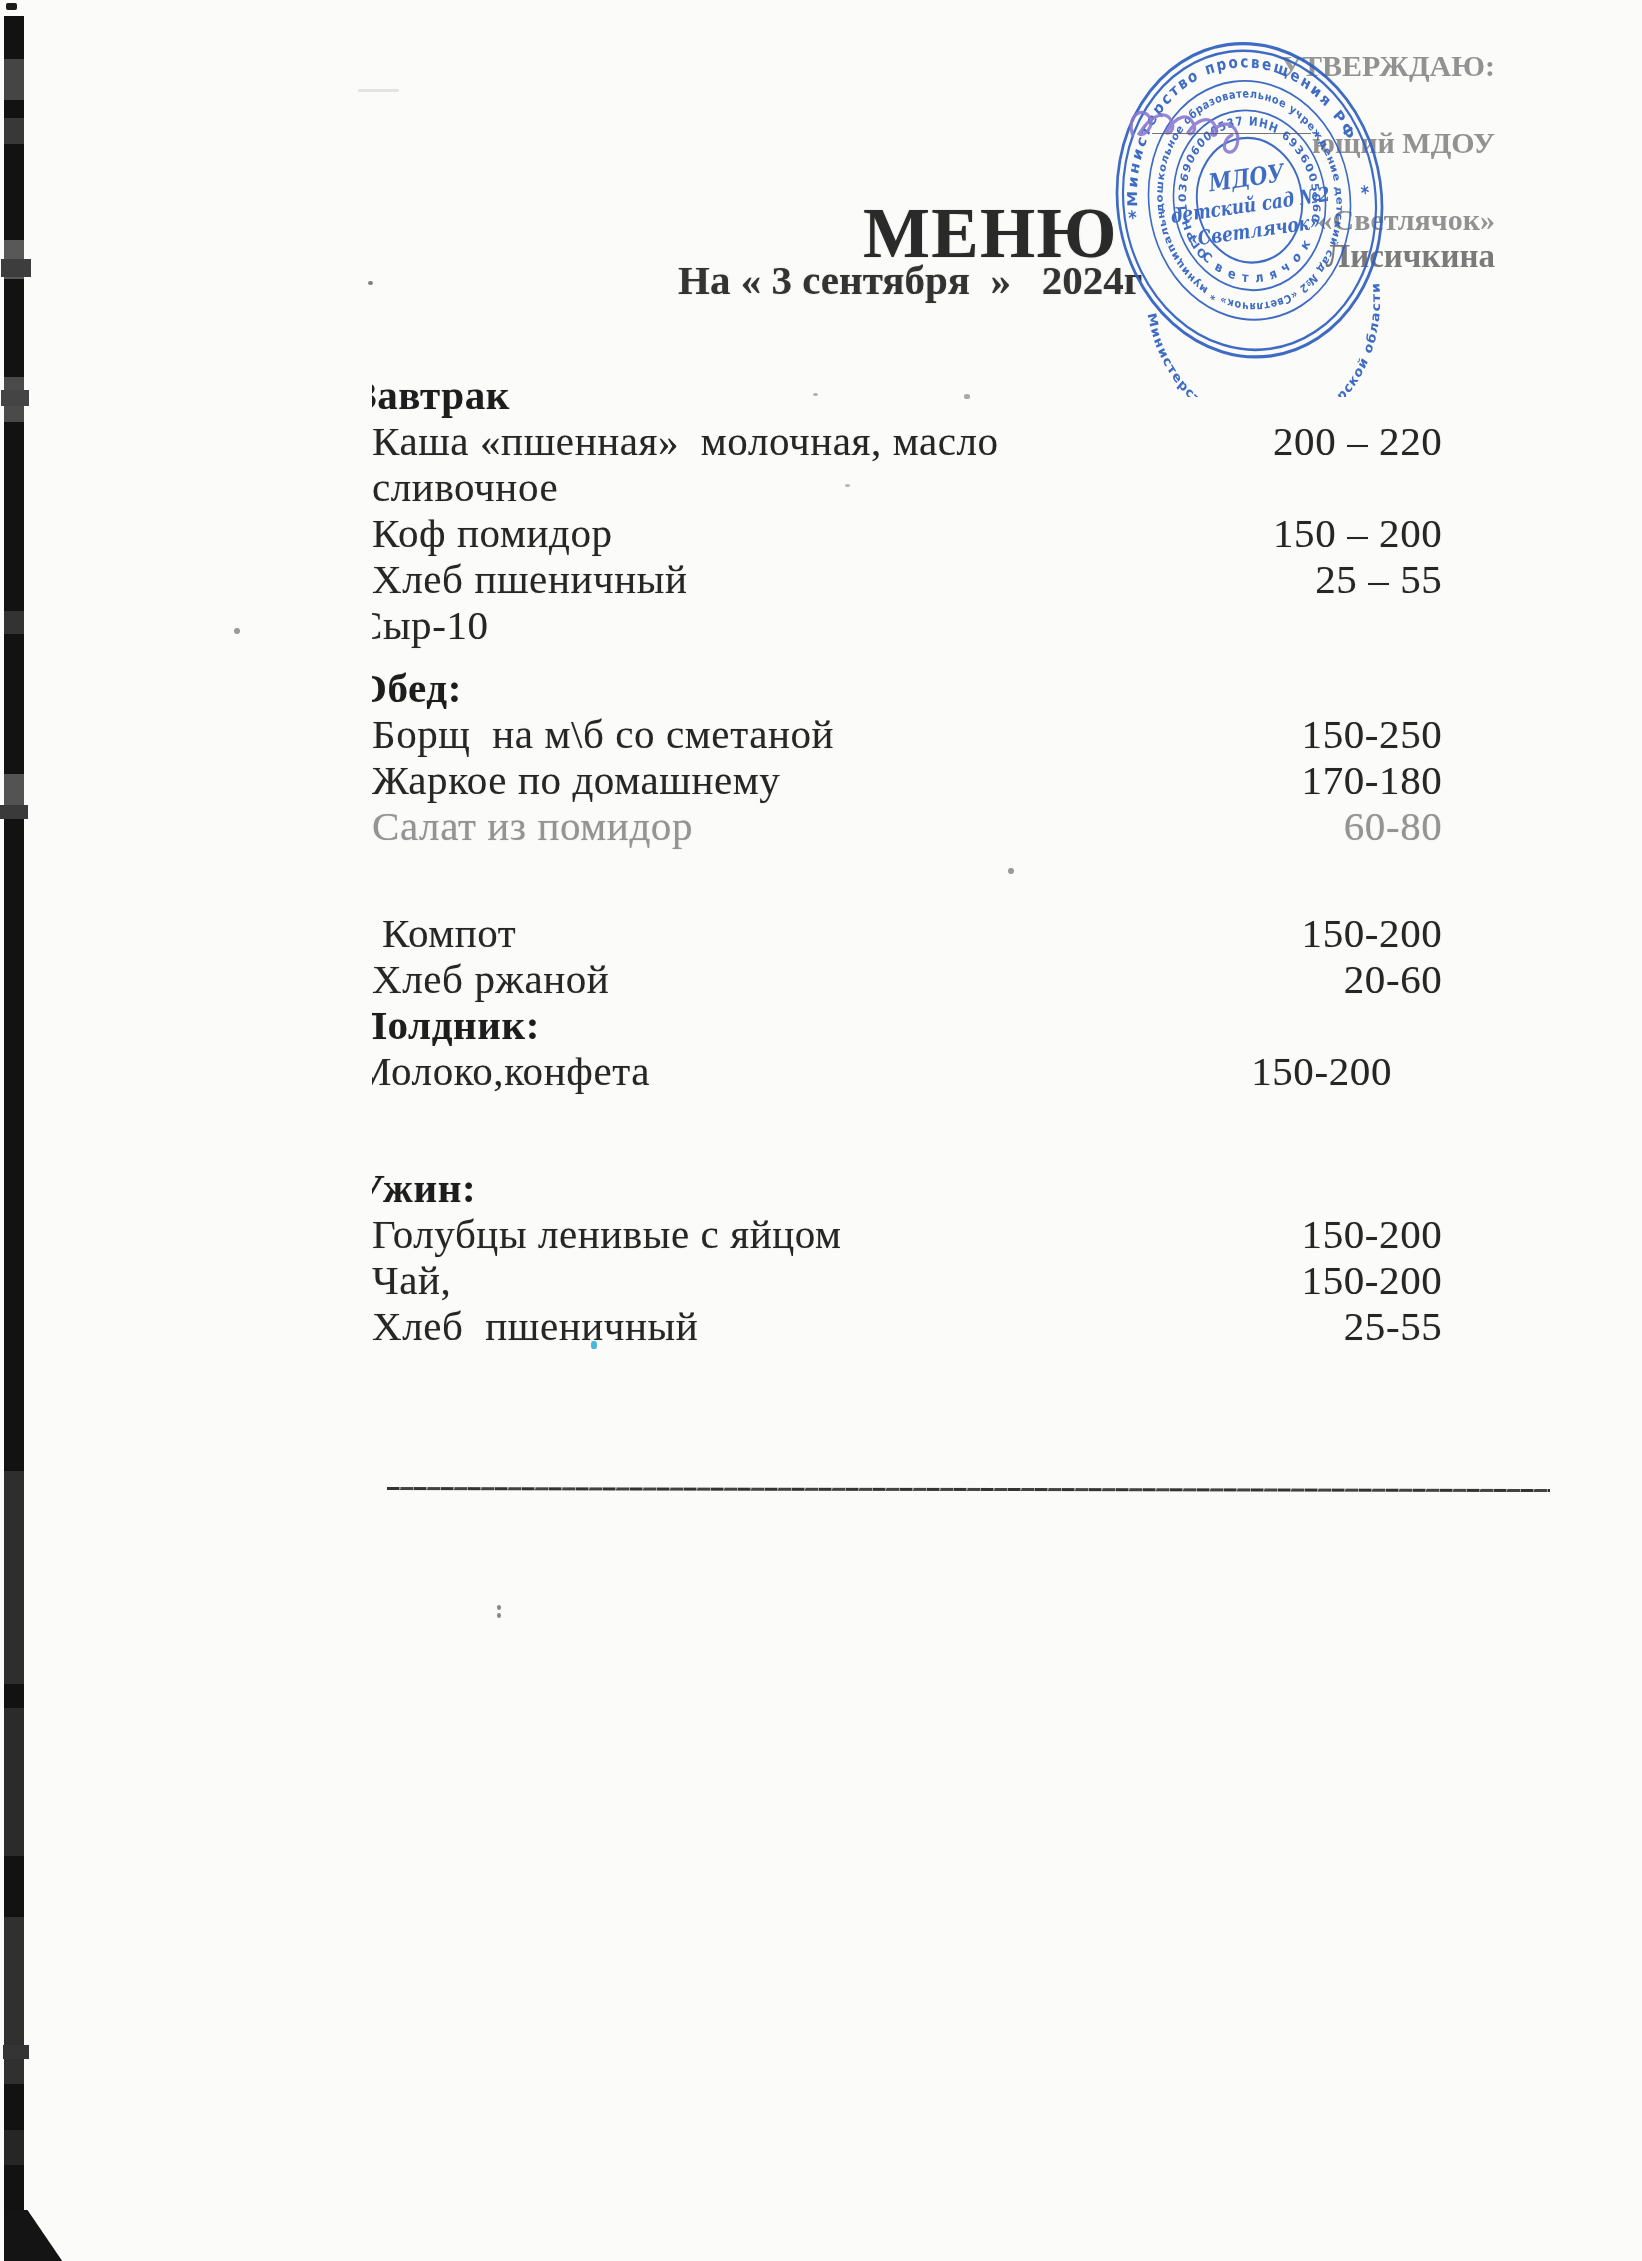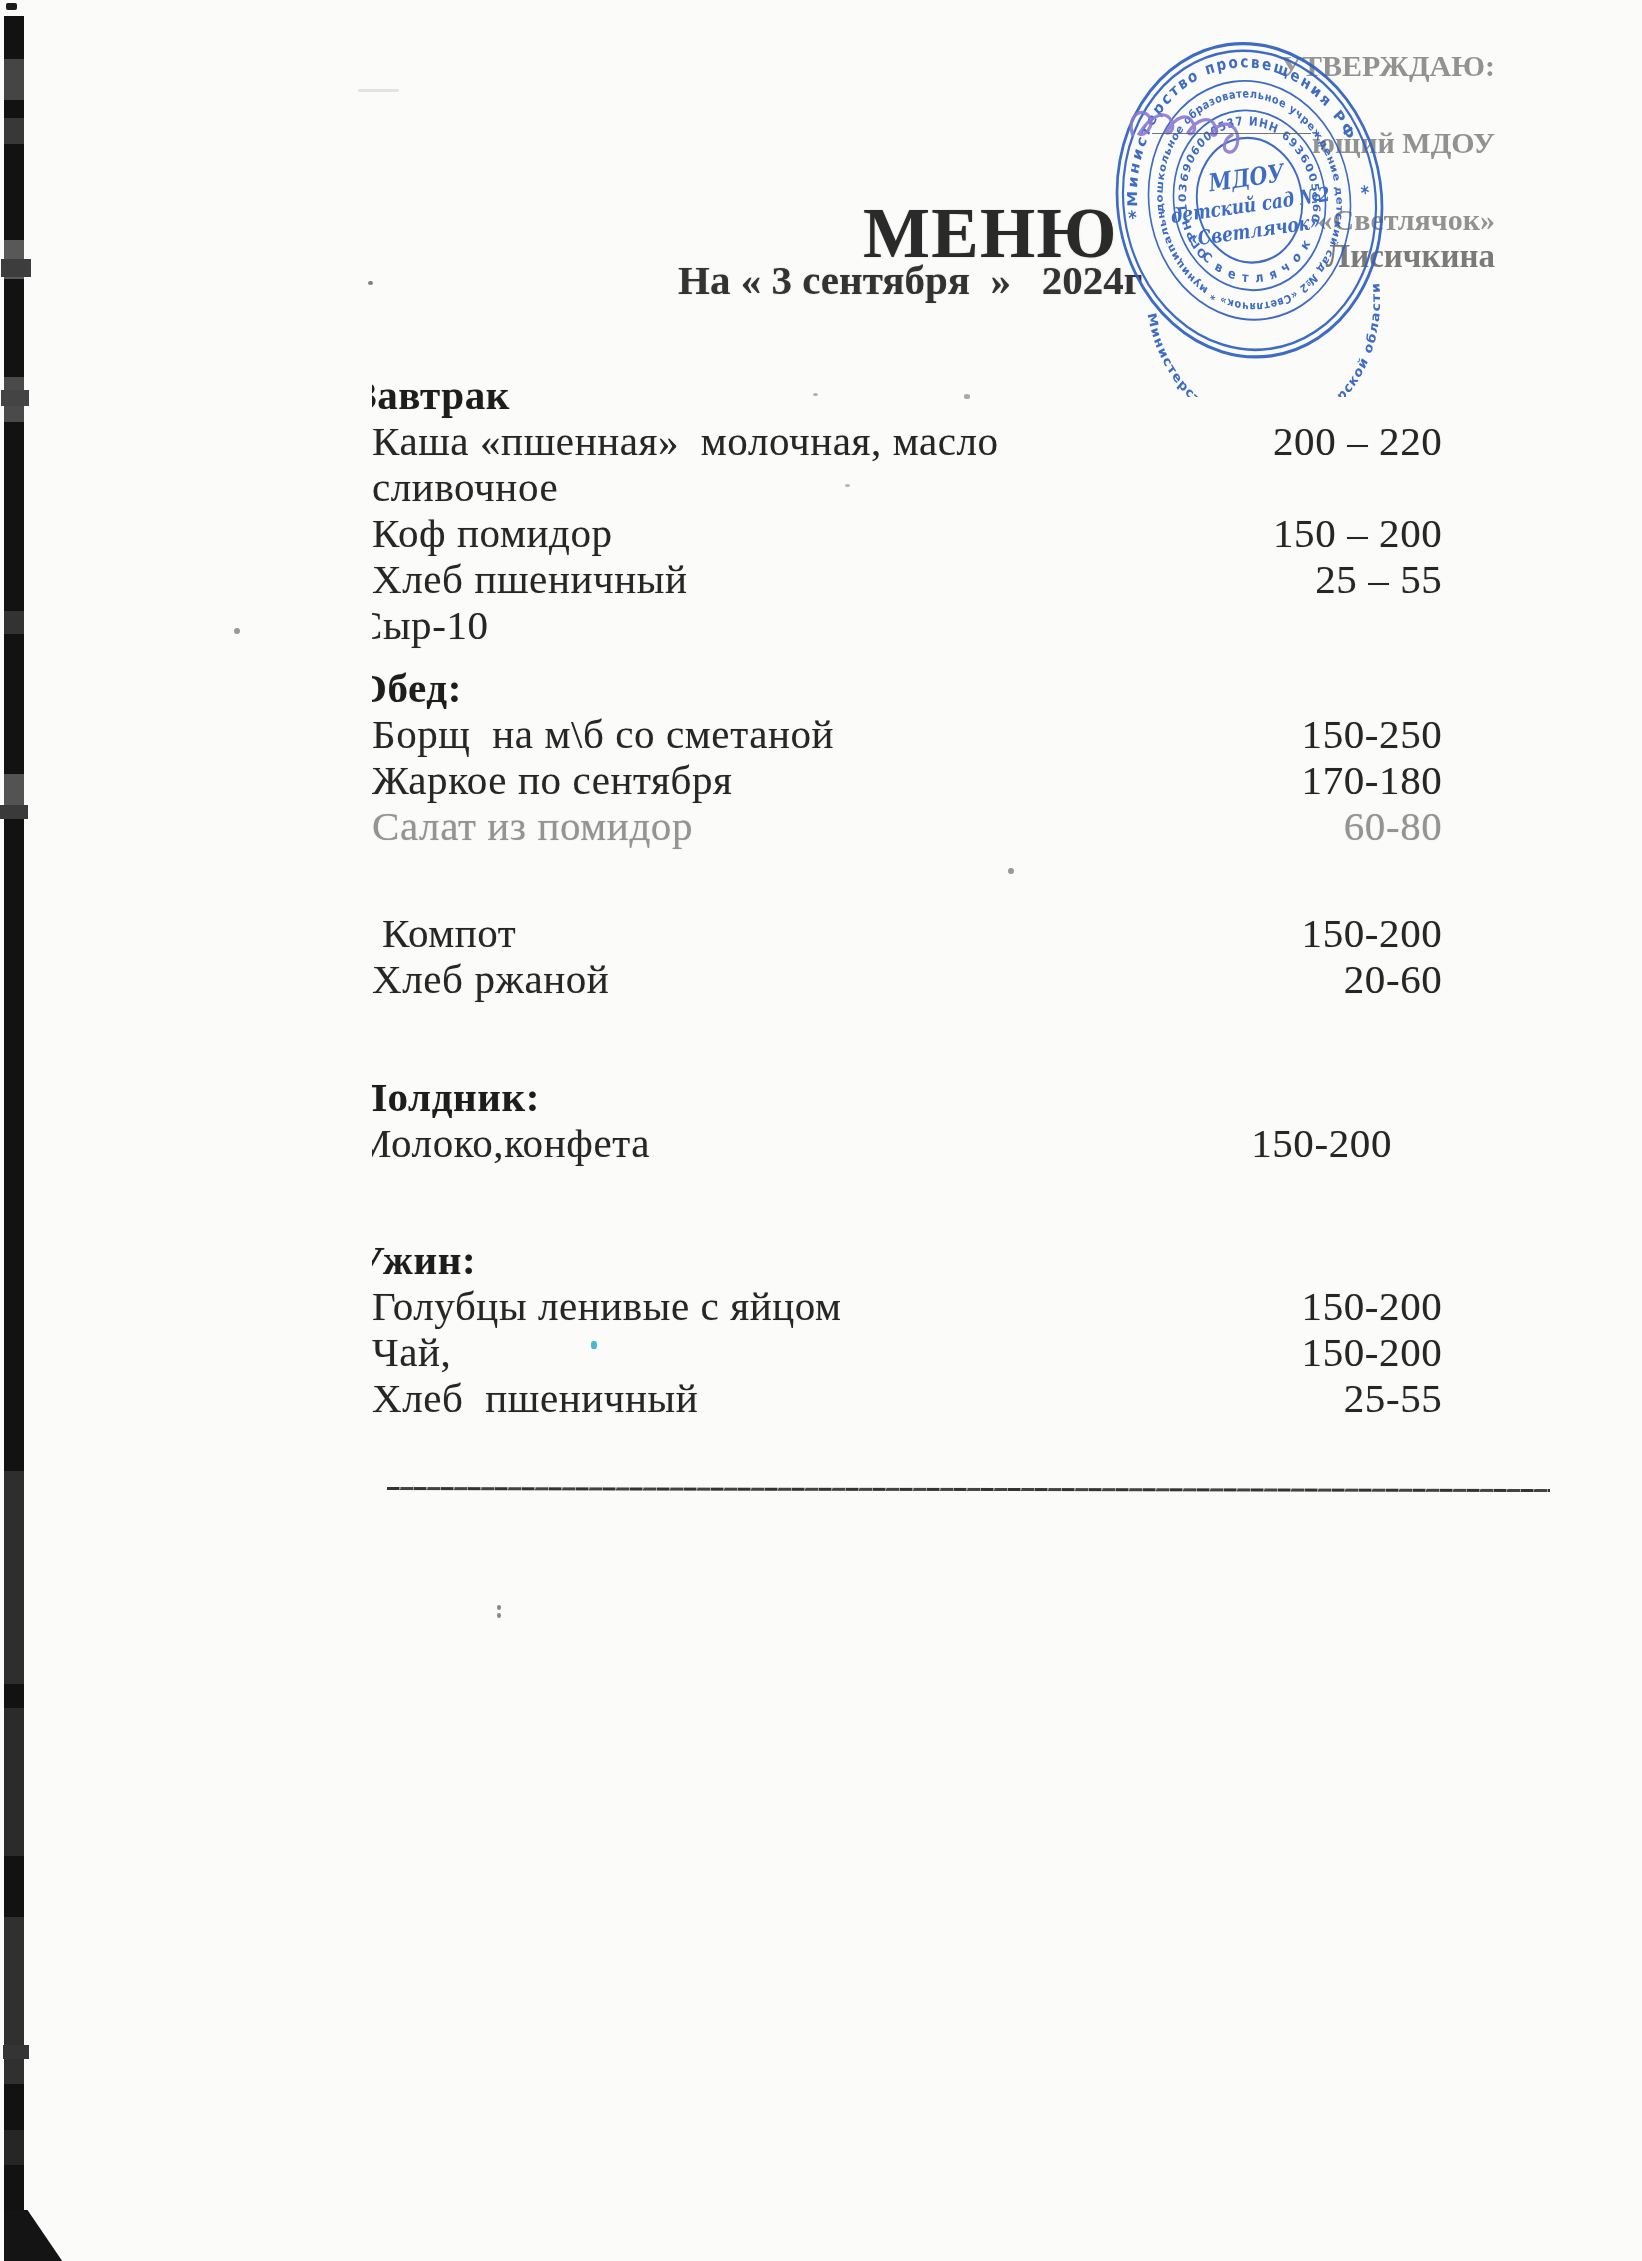--- a/index.html
+++ b/index.html
@@ -70,21 +70,21 @@
     font-size:41px;line-height:46px;letter-spacing:0.6px;
   }
   .menu .row{display:flex;align-items:baseline;}
   .menu .name{white-space:pre;flex:1 1 auto;text-shadow:0 0 1px rgba(70,70,70,.35);}
   .menu .value{white-space:pre;text-align:center;padding-right:11.6px;text-shadow:0 0 1px rgba(70,70,70,.35);}
   .menu .header{font-weight:bold;color:#1d1d1d;}
   .menu .cut{text-indent:-17px;}
   .menu .faded{color:#949494;filter:blur(0.4px);}
   .menu .shift{padding-right:62px;}
   .gap-1{margin-top:17px;}
-  .gap-2{margin-top:72px;}
+  .gap-2{}
   .gap-3{margin-top:71px;}
   .gap-before{margin-top:61px;margin-left:10px;}
 
   .separator{
     position:absolute;left:387px;top:1488px;width:1163px;height:3.2px;opacity:.92;
     background:repeating-linear-gradient(90deg,#222 0 11.6px,#888 11.6px 13.5px,#333 13.5px 26px,#999 26px 27px);
     transform:rotate(0.1deg);
   }
 </style>
 </head>
@@ -196,21 +196,21 @@
       </div>
       <div class="section gap-1">
         <div class="row">
           <span class="name header cut">Обед:</span>
         </div>
         <div class="row">
           <span class="name">Борщ  на м\б со сметаной</span>
           <span class="value">150-250</span>
         </div>
         <div class="row">
-          <span class="name">Жаркое по сентября</span>
+          <span class="name">Жаркое по домашнему</span>
           <span class="value">170-180</span>
         </div>
         <div class="row">
           <span class="name faded">Салат из помидор</span>
           <span class="value faded">60-80</span>
         </div>
         <div class="row gap-before">
           <span class="name">Компот</span>
           <span class="value">150-200</span>
         </div>

